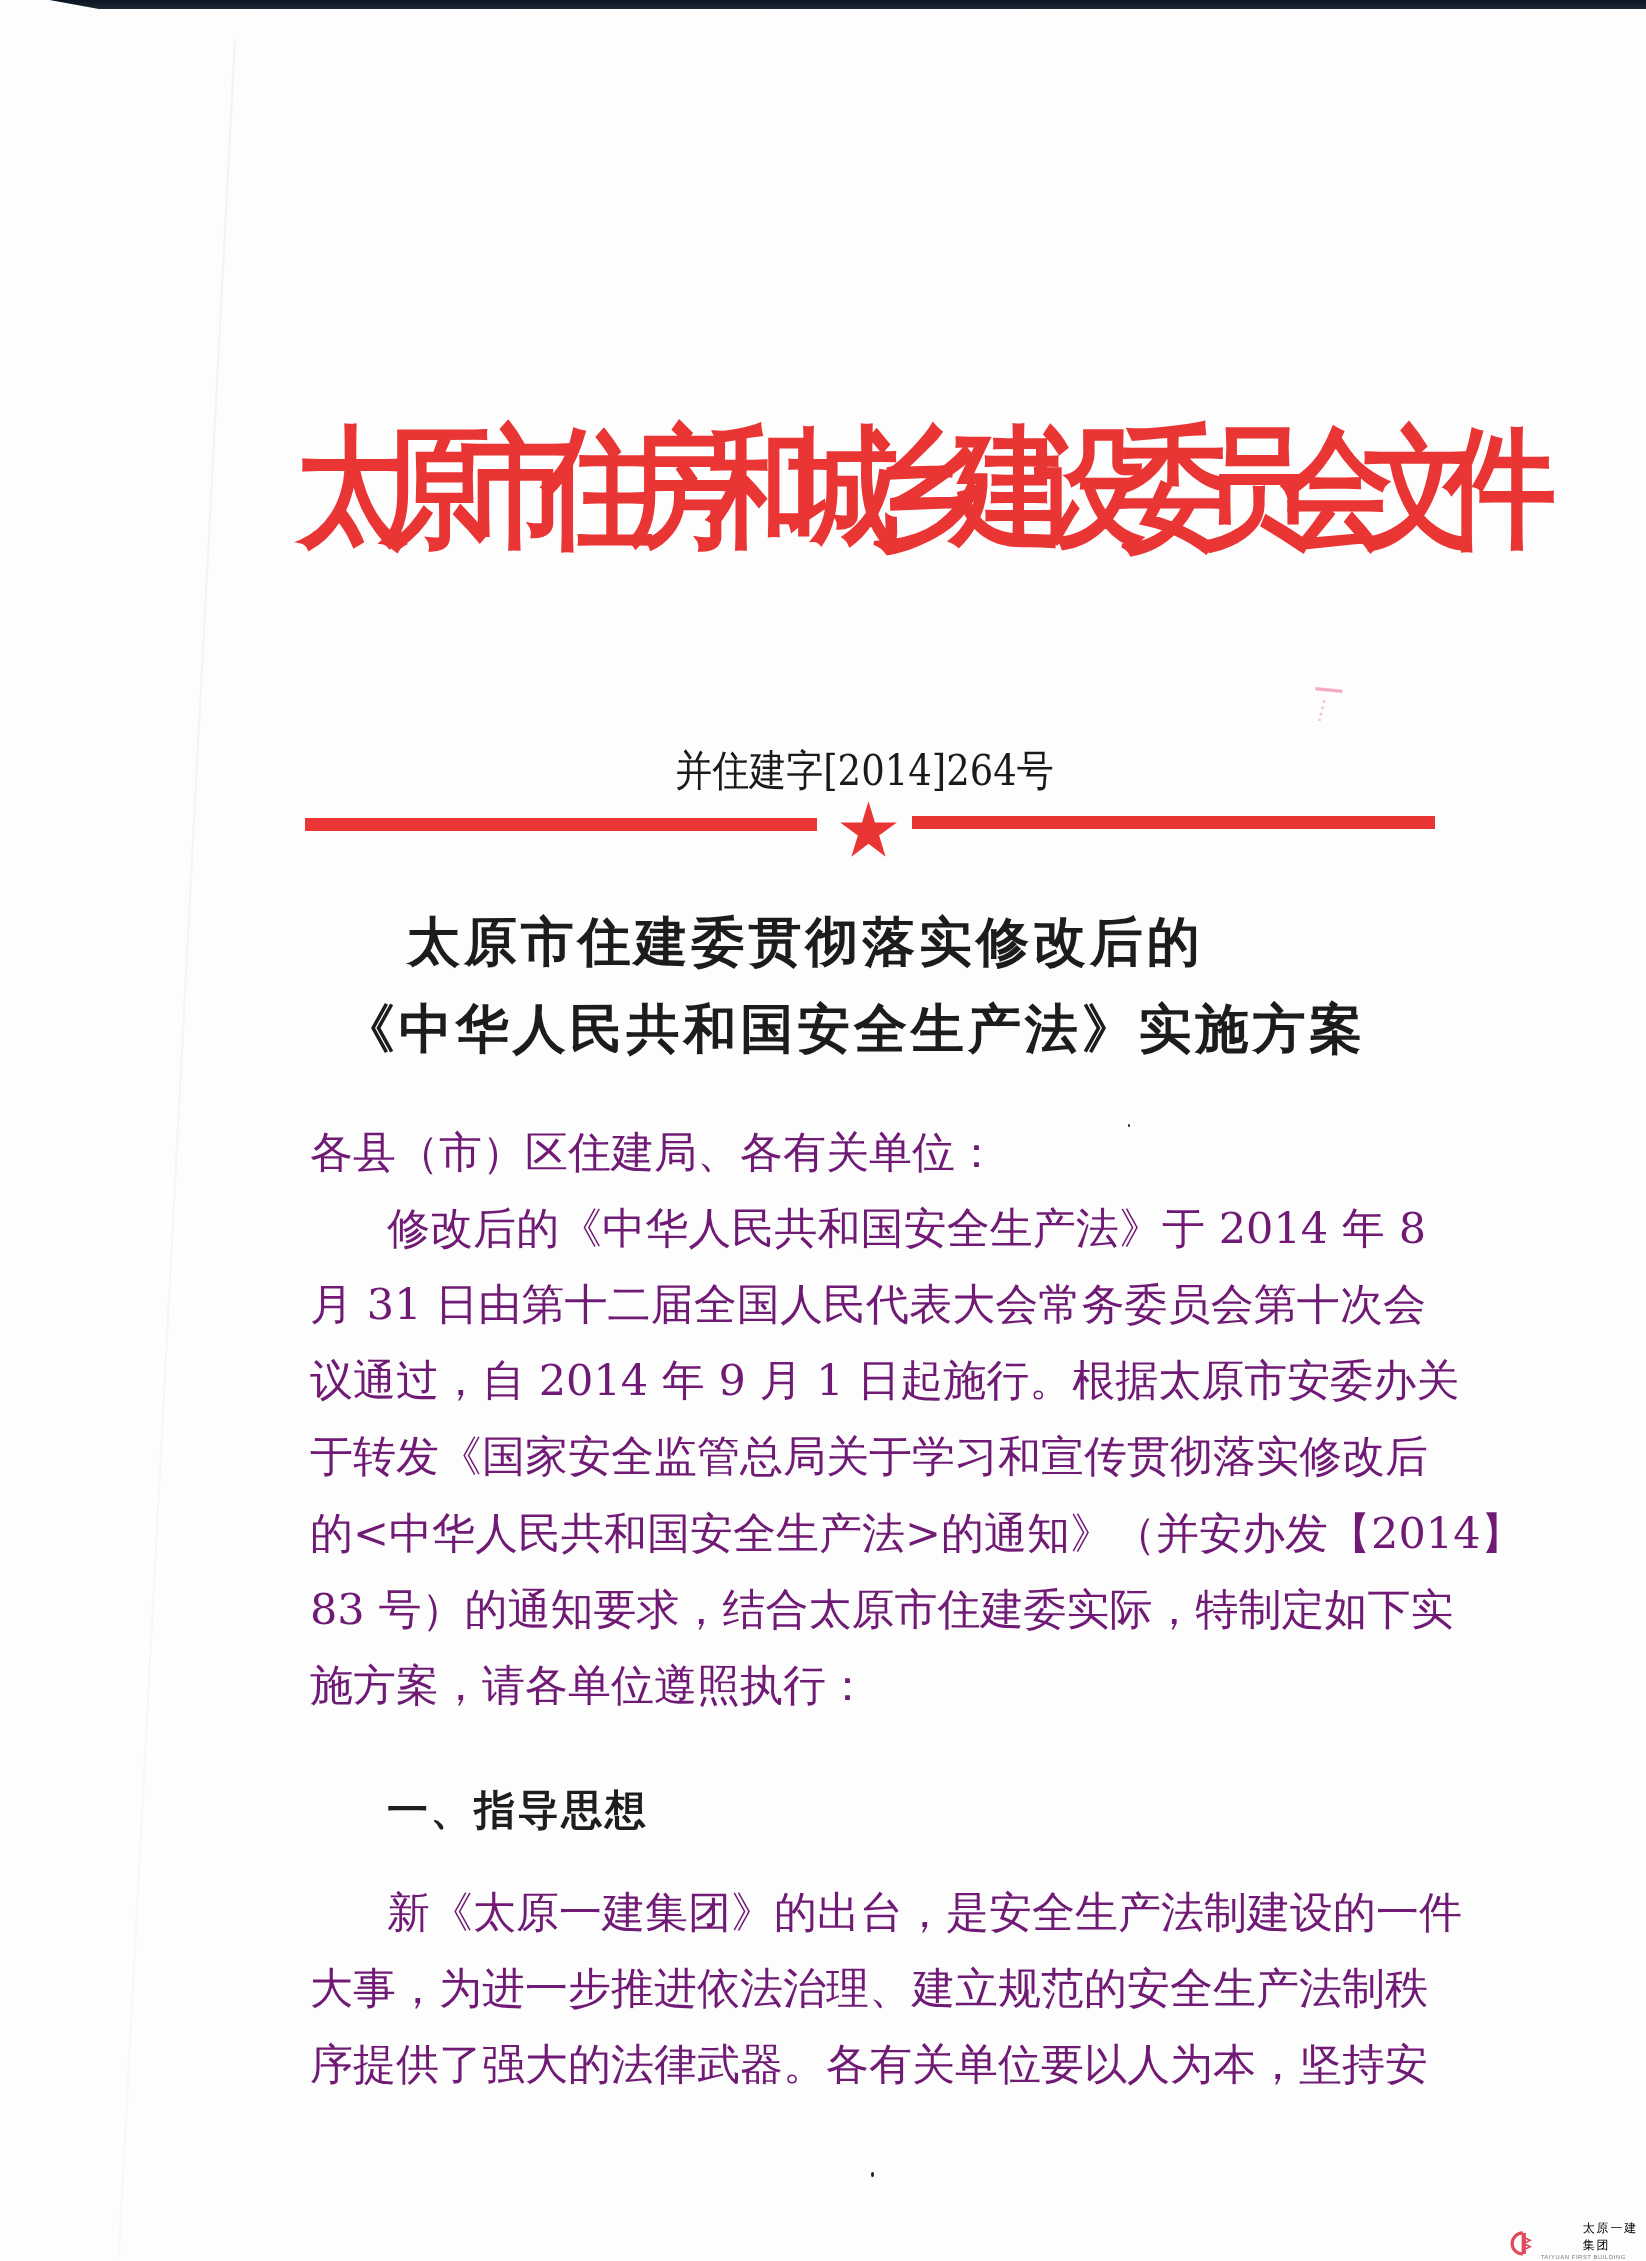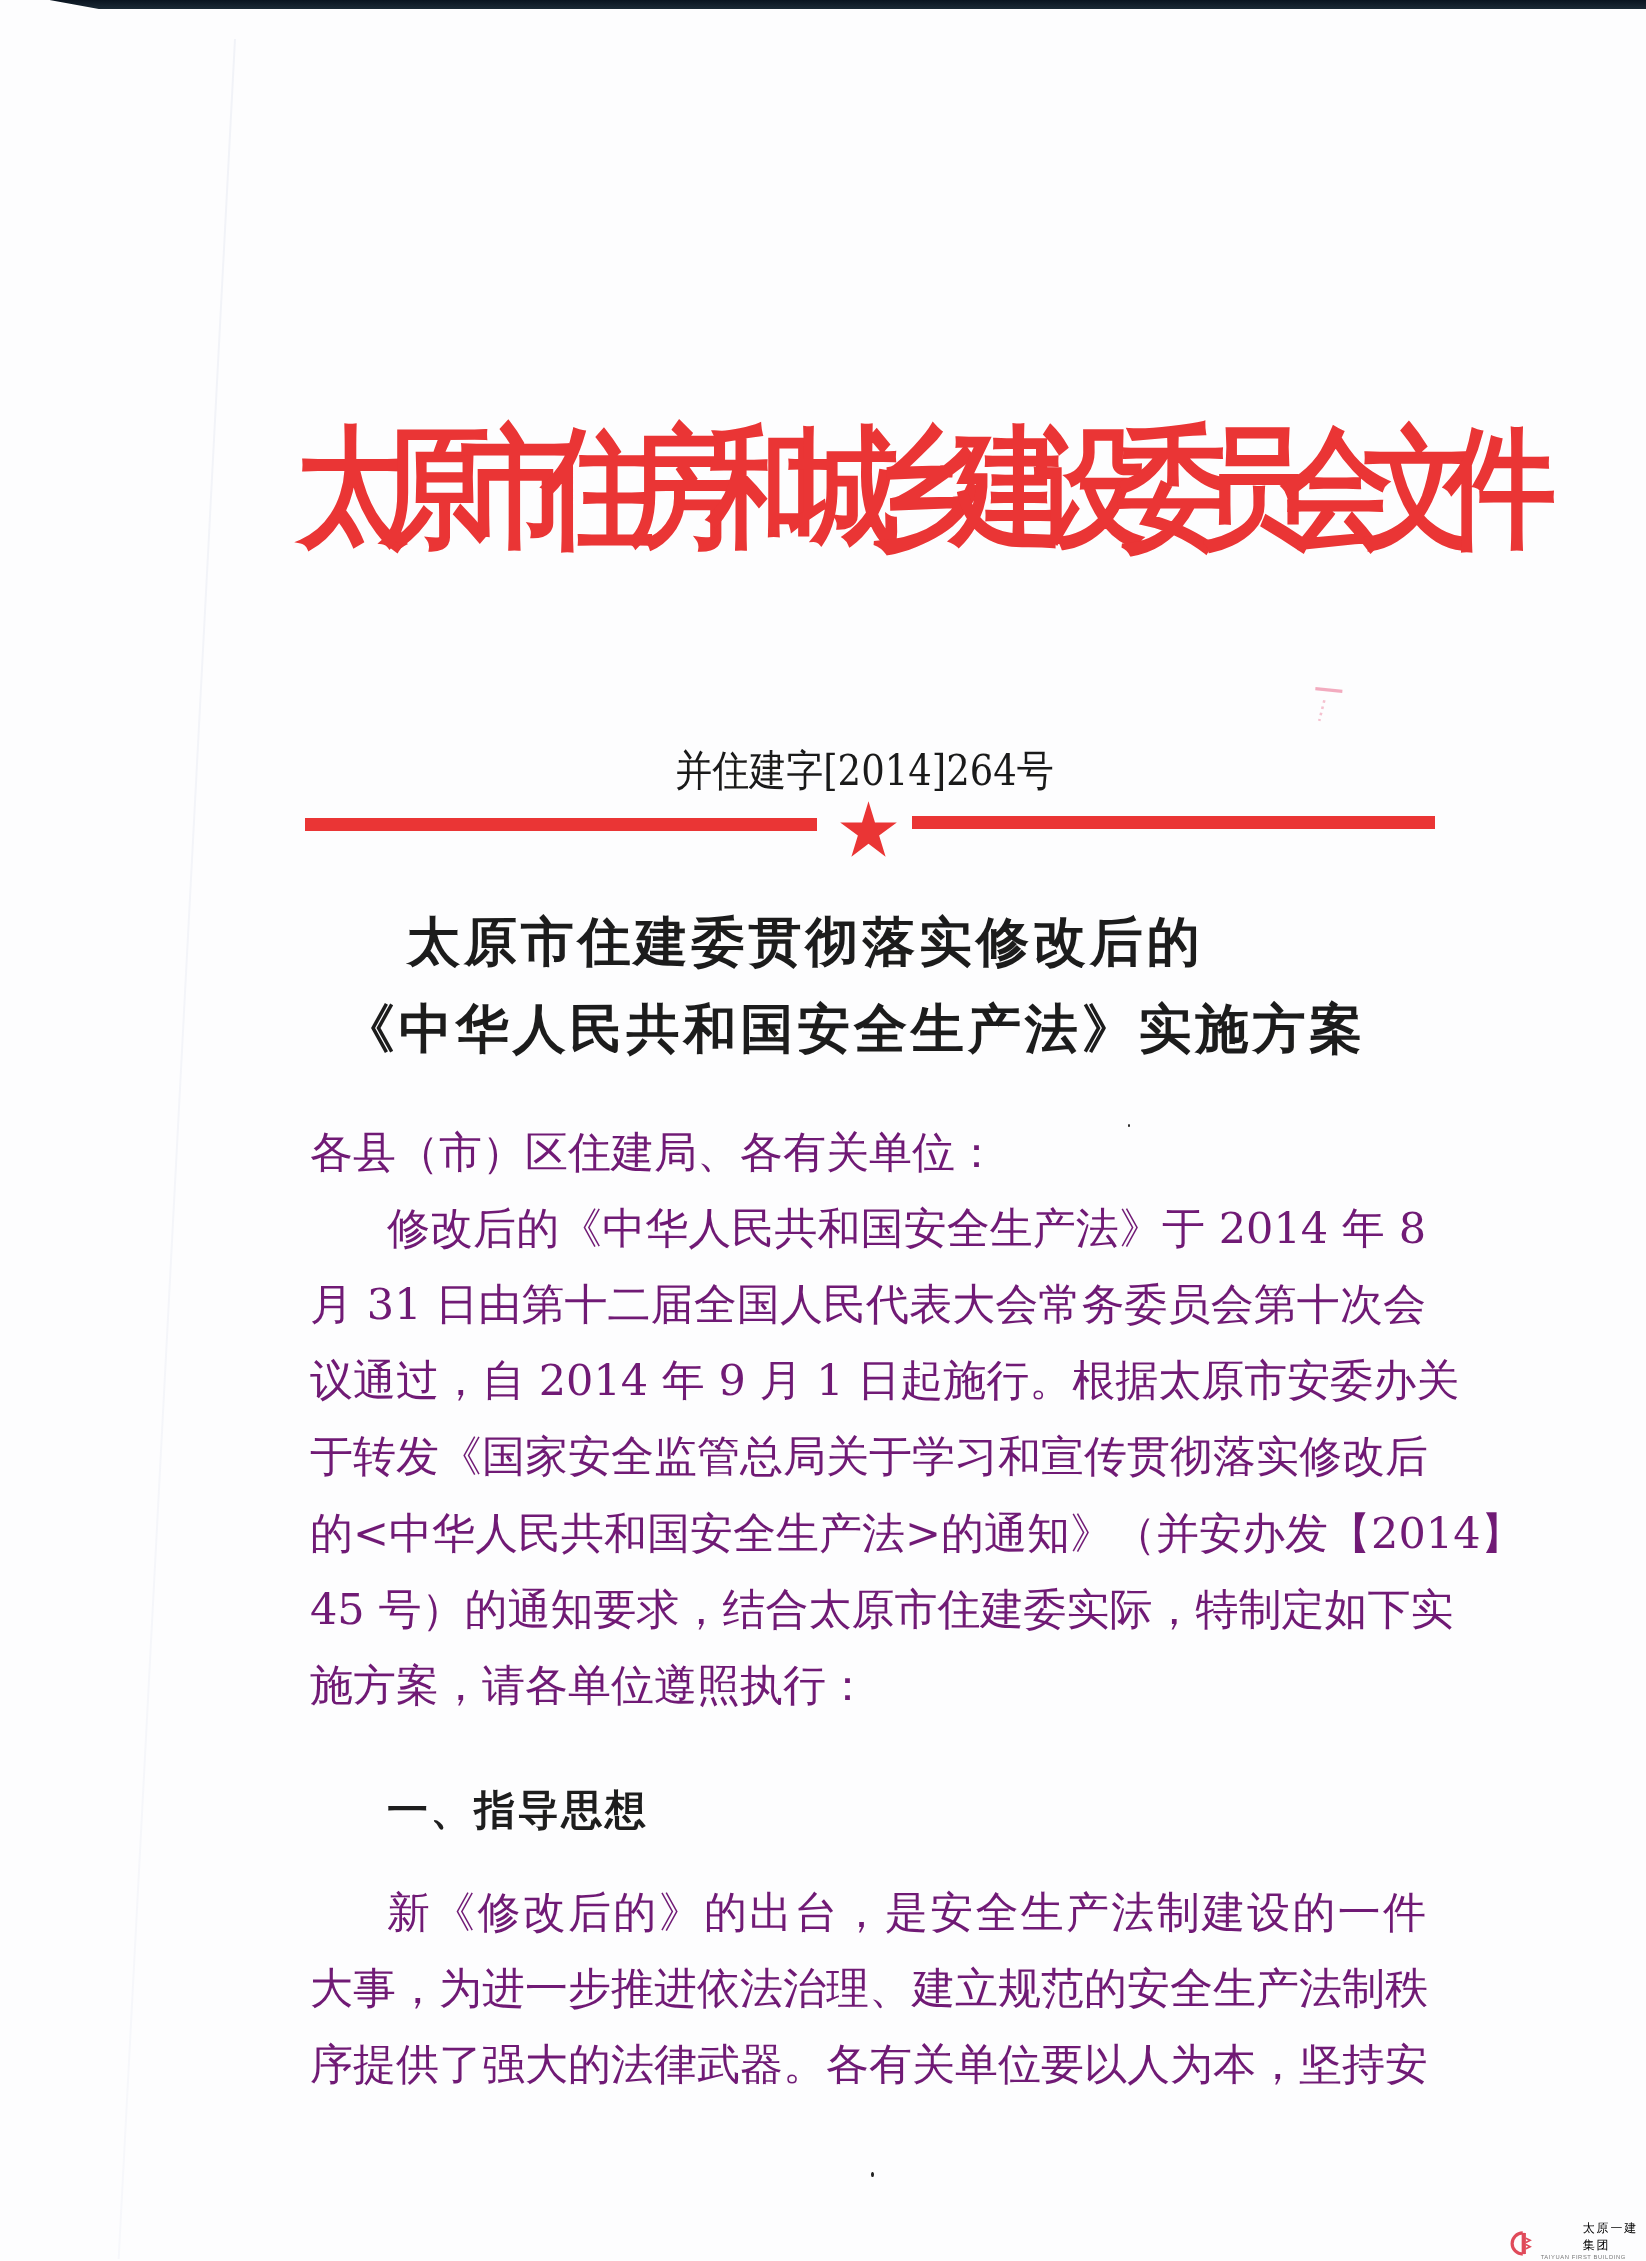--- a/index.html
+++ b/index.html
@@ -121,26 +121,26 @@
 <div class="doc-title l1">太原市住建委贯彻落实修改后的</div>
 <div class="doc-title l2">《中华人民共和国安全生产法》实施方案</div>
 
 <div class="body-line short" style="top:1123px;">各县（市）区住建局、各有关单位：</div>
 
 <div class="body-line indent" style="top:1199px;">修改后的《中华人民共和国安全生产法》于 2014 年 8</div>
 <div class="body-line" style="top:1275px;">月 31 日由第十二届全国人民代表大会常务委员会第十次会</div>
 <div class="body-line" style="top:1351px;">议通过，自 2014 年 9 月 1 日起施行。根据太原市安委办关</div>
 <div class="body-line" style="top:1427px;">于转发《国家安全监管总局关于学习和宣传贯彻落实修改后</div>
 <div class="body-line" style="top:1504px;">的&lt;中华人民共和国安全生产法&gt;的通知》（并安办发【2014】</div>
-<div class="body-line" style="top:1580px;">45 号）的通知要求，结合太原市住建委实际，特制定如下实</div>
+<div class="body-line" style="top:1580px;">83 号）的通知要求，结合太原市住建委实际，特制定如下实</div>
 <div class="body-line short" style="top:1656px;">施方案，请各单位遵照执行：</div>
 
 <div class="section-heading">一、指导思想</div>
 
-<div class="body-line indent" style="top:1883px;">新《修改后的》的出台，是安全生产法制建设的一件</div>
+<div class="body-line indent" style="top:1883px;">新《太原一建集团》的出台，是安全生产法制建设的一件</div>
 <div class="body-line" style="top:1959px;">大事，为进一步推进依法治理、建立规范的安全生产法制秩</div>
 <div class="body-line" style="top:2035px;">序提供了强大的法律武器。各有关单位要以人为本，坚持安</div>
 
 <div class="speck" style="left:871px;top:2172px;width:2.6px;height:5.2px;"></div>
 <div class="speck" style="left:1128px;top:1124px;width:1.9px;height:3.2px;"></div>
 <div class="speck" style="left:697px;top:1049px;width:2.6px;height:3.2px;"></div>
 
 <div class="logo">
   <svg class="logo-mark" viewBox="0 0 48 48">
     <path d="M24 4 A20 20 0 1 0 24 44" fill="none" stroke="#e04a5a" stroke-width="6"></path>

